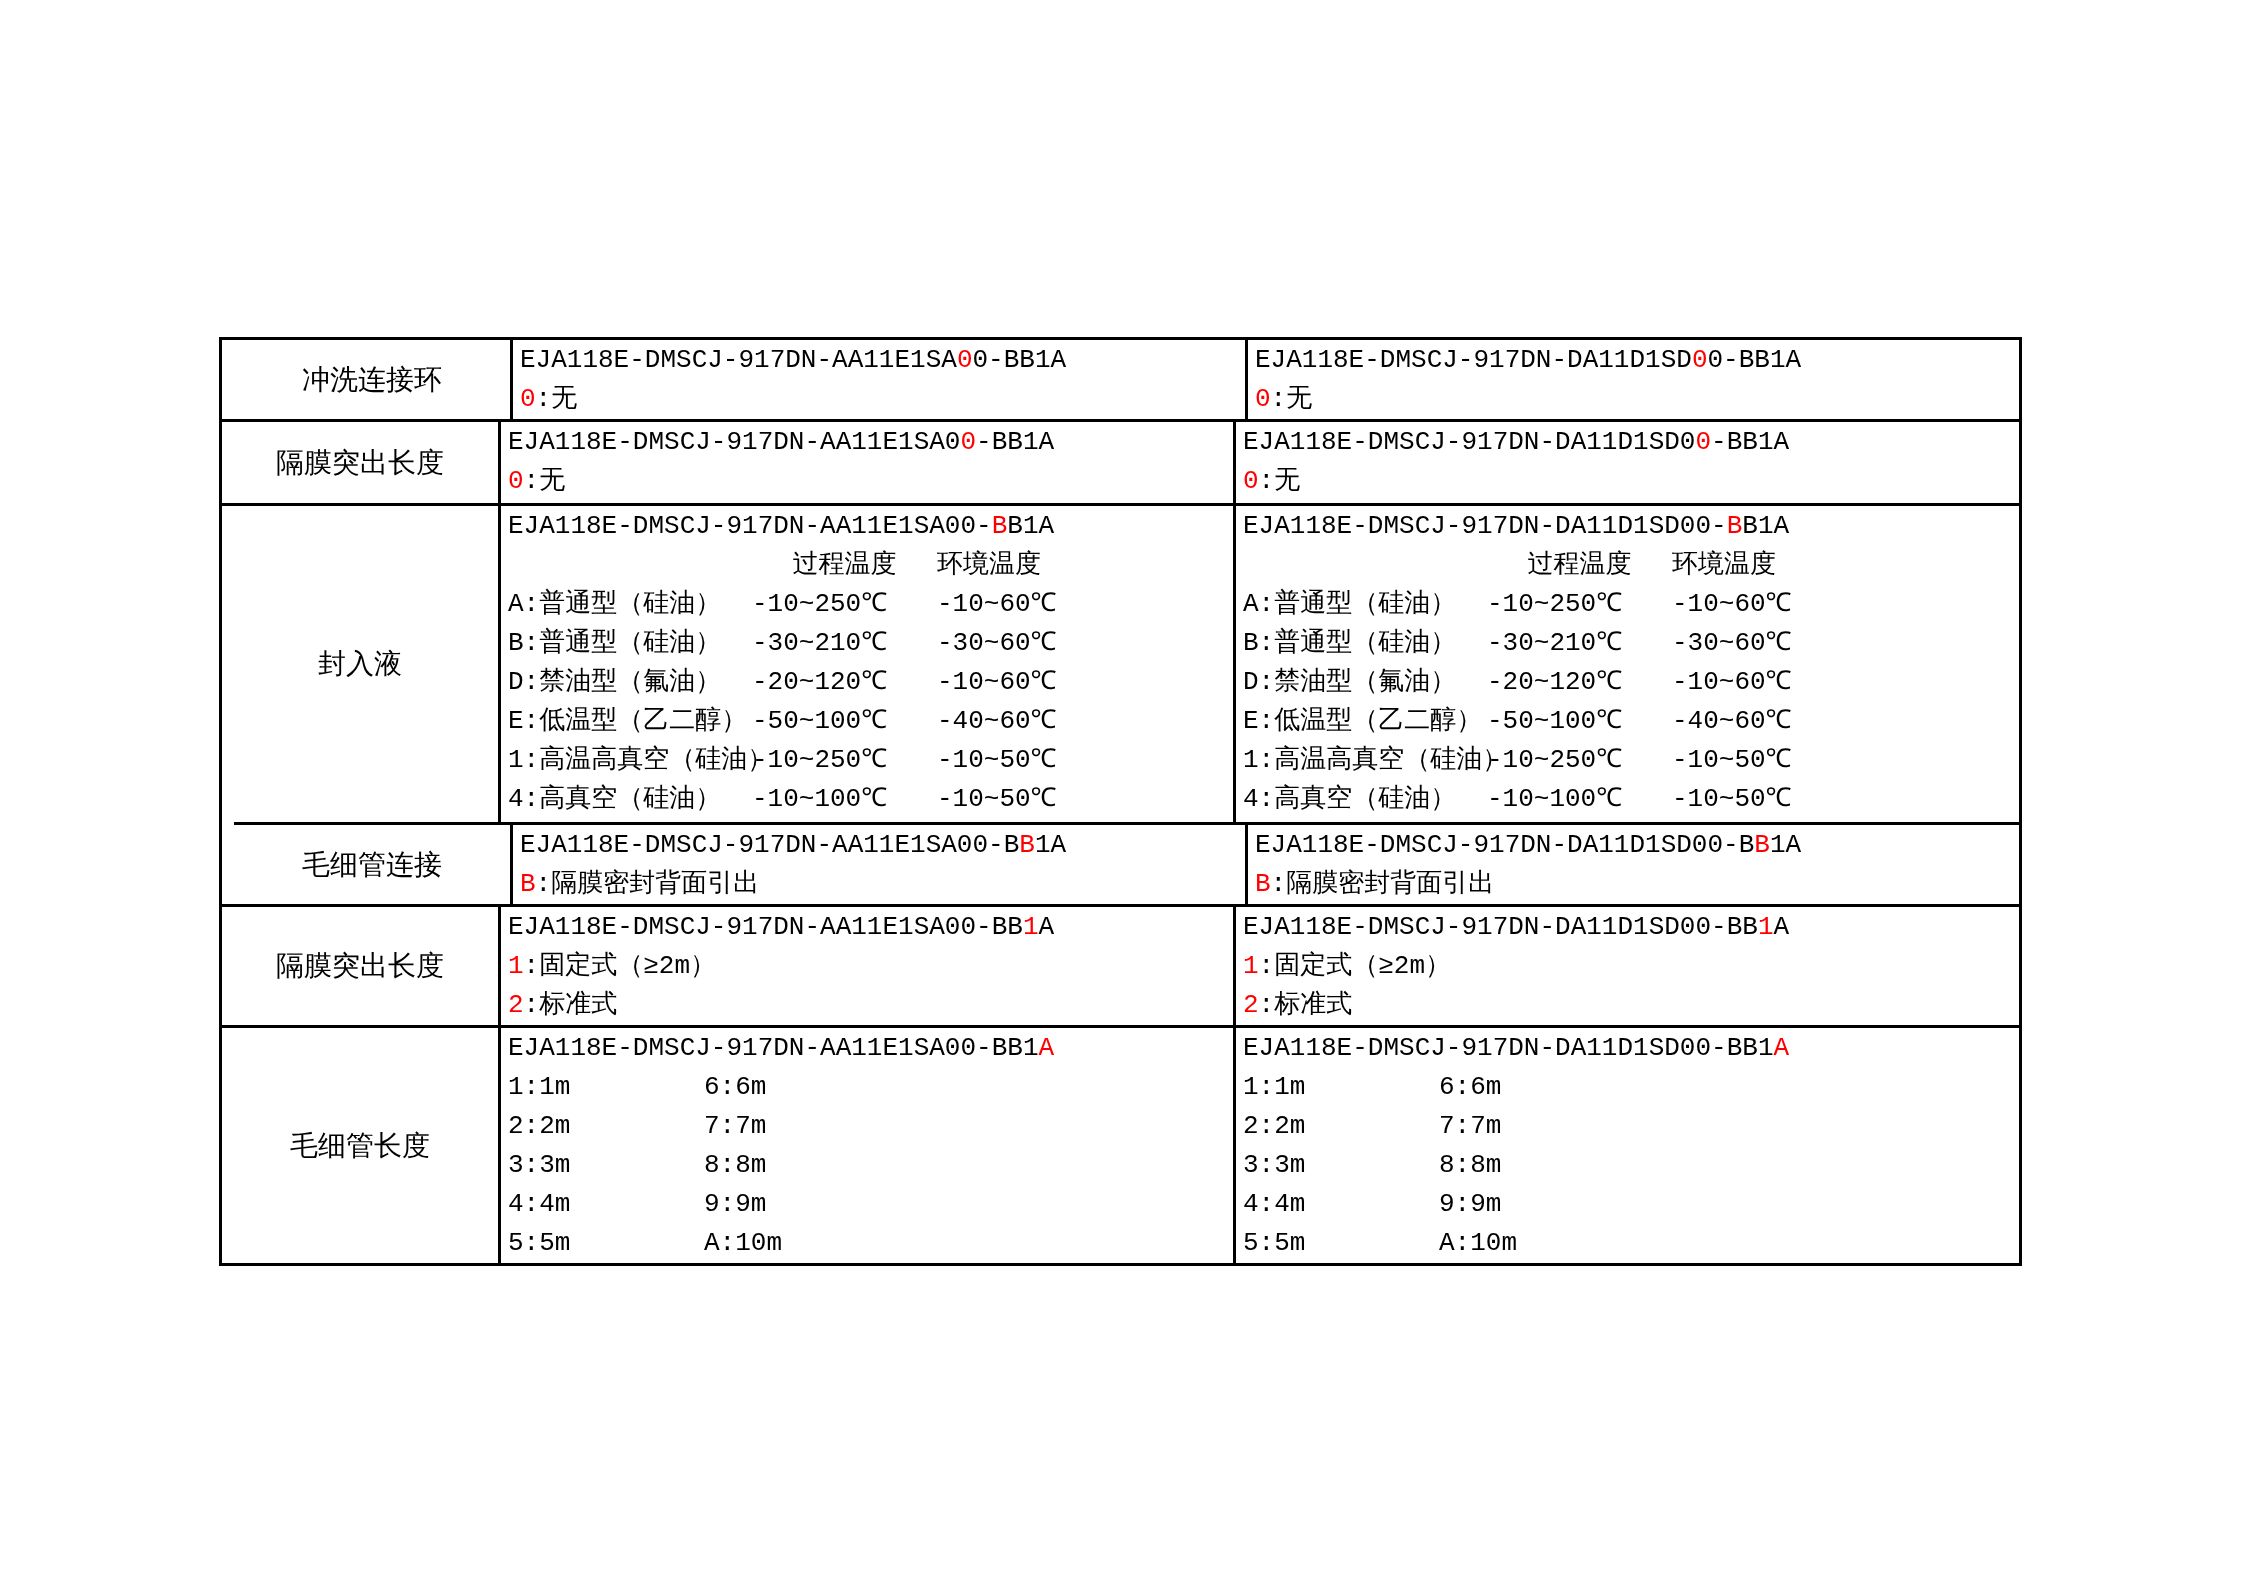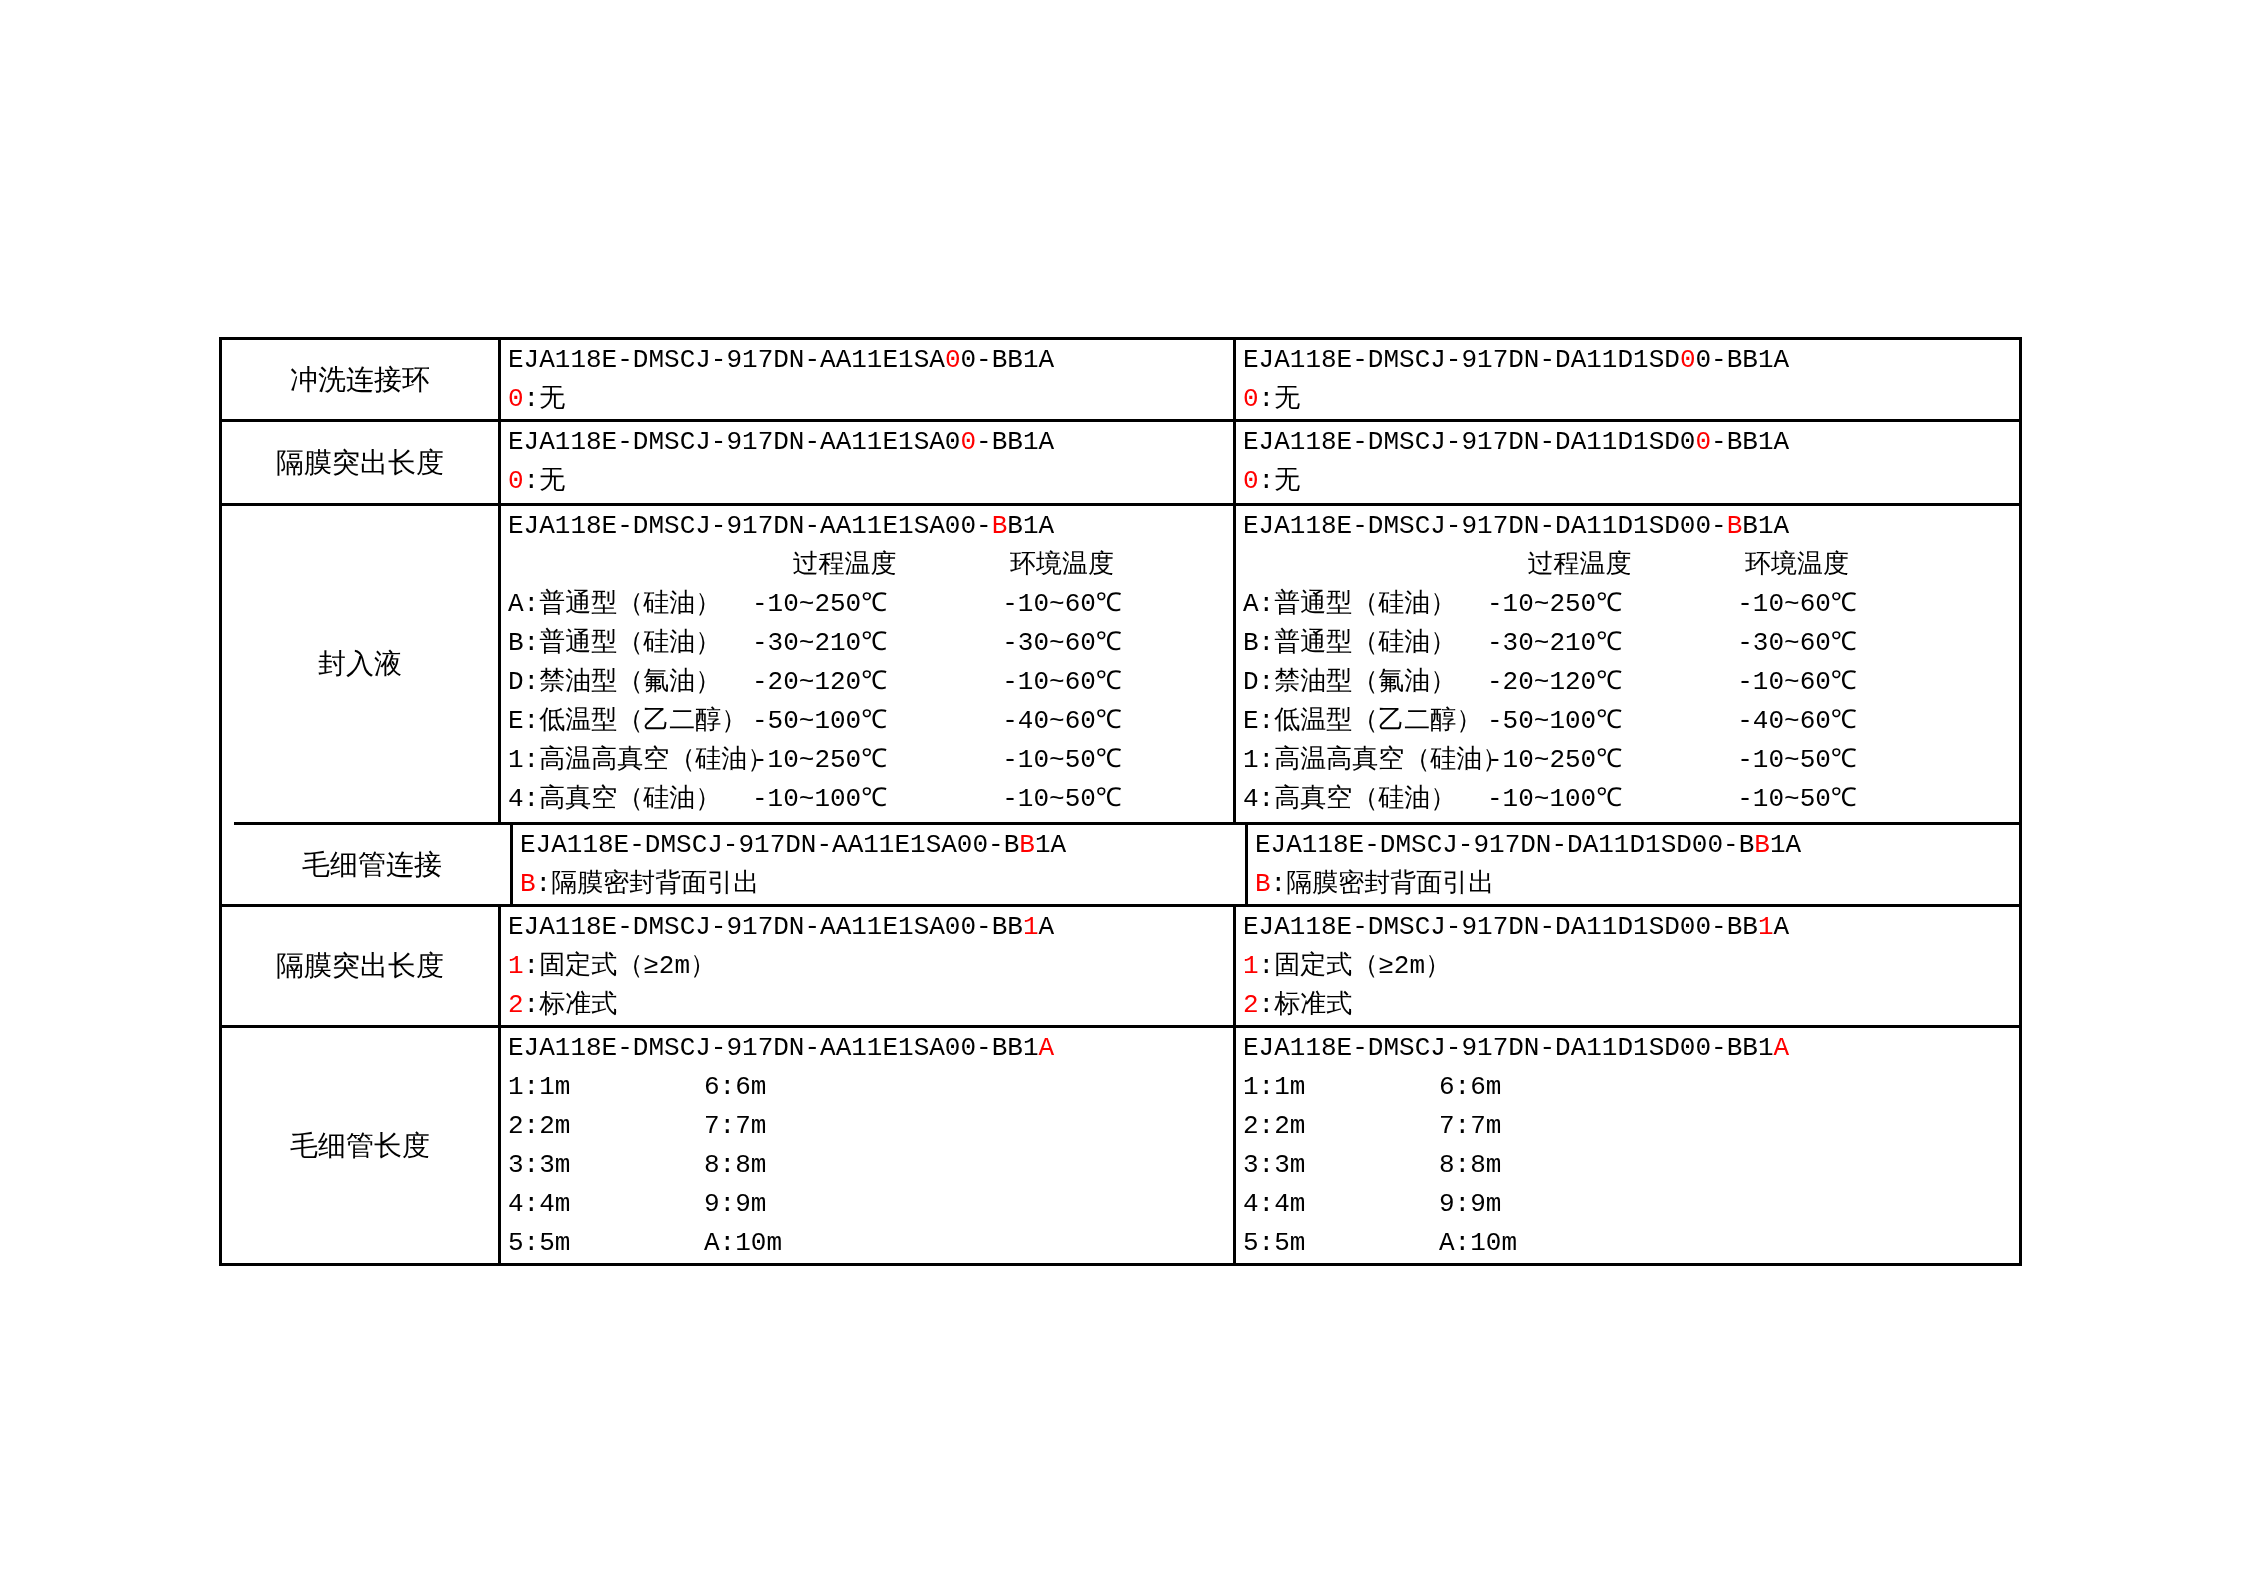--- a/index.html
+++ b/index.html
@@ -23,31 +23,31 @@
   .cell {
     border-left: 3px solid #000000; box-sizing: border-box;
     padding: 1px 8px 0 7px; font-size: 26px; line-height: 39px; overflow: hidden;
   }
   .code-line { white-space: pre; }
   .red { color: #ff0000; }
   .option-line { white-space: pre; }
   .temp-line { display: grid; grid-template-columns: 244px 185px 256px; }
   .temp-label { white-space: pre; }
   .temp-process { white-space: pre; }
-  .temp-ambient { text-align: center; padding-right: 6px; white-space: pre; }
+  .temp-ambient { text-align: left; padding-right: 6px; white-space: pre; }
   .temp-header-process { text-align: center; white-space: pre; }
   .pair-line { display: grid; grid-template-columns: 196px auto; }
   .pair-item { white-space: pre; }
 </style>
 </head>
 <body>
 
 <div class="page">
   <div class="spec-table" id="spec-table">
-      <div class="t-row" style="min-height: 78px;">
+      <div class="t-row" style="min-height: 78px; margin-left: 12px;">
         <div class="label-cell">冲洗连接环</div>
         <div class="cell">
           <div class="code-line"><span>EJA118E-DMSCJ-917DN-AA11E1SA</span><span class="red">0</span><span>0-BB1A</span></div>
           <div class="option-line"><span class="red">0</span><span>:无</span></div>
         </div>
         <div class="cell">
           <div class="code-line"><span>EJA118E-DMSCJ-917DN-DA11D1SD</span><span class="red">0</span><span>0-BB1A</span></div>
           <div class="option-line"><span class="red">0</span><span>:无</span></div>
         </div>
       </div>

